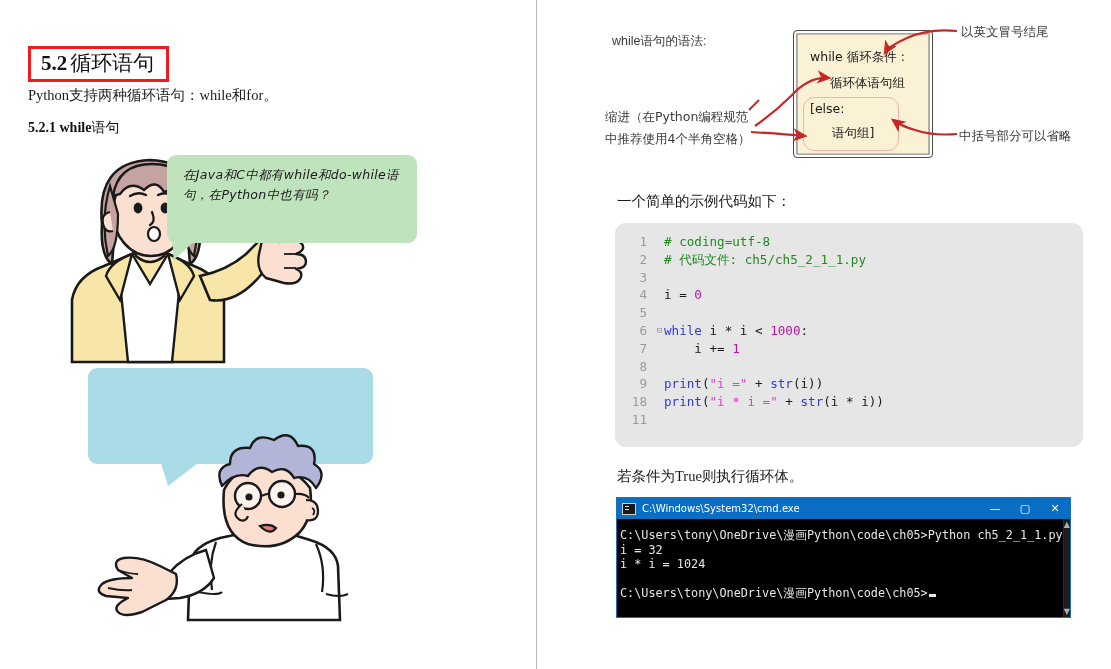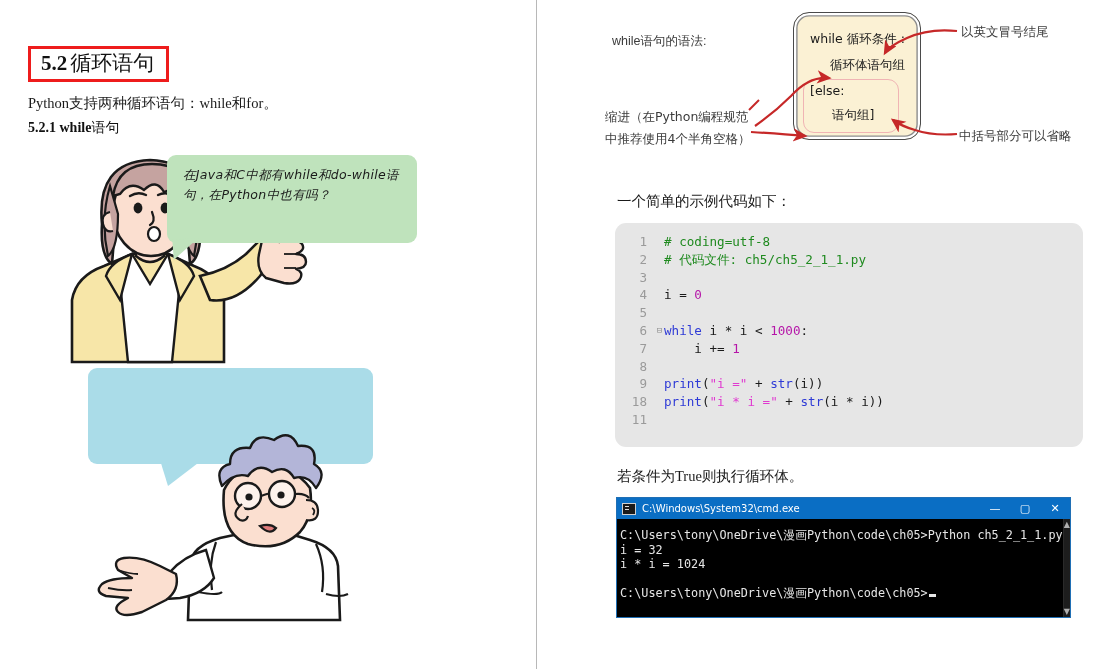--- a/index.html
+++ b/index.html
@@ -38,21 +38,21 @@
     font-family:"Liberation Serif", serif;
     font-size:21px; color:#111; margin-left:3px;
   }
 
   .body-para {
     position:absolute;
     font-family:"Liberation Serif", serif;
     font-size:14.5px; color:#1a1a1a; line-height:1.5;
     white-space:nowrap;
   }
-  #para-intro { left:28px; top:85px;margin-top:8px; }
+  #para-intro { left:28px; top:85px; }
   #sub-heading {
     position:absolute; left:28px; top:119px;
     font-family:"Liberation Serif", serif;
     font-size:14px; color:#111; white-space:nowrap;
   }
   #sub-heading b { font-weight:bold; }
 
   
   #comic1 {
     position:absolute; left:60px; top:150px; width:330px; height:212px;
@@ -119,24 +119,24 @@
     font-size:12.5px; color:#3b3b3b; white-space:nowrap;
   }
   #ann-bracket {
     left:422px; top:128px;
     font-family:"DejaVu Sans", sans-serif;
     font-size:12.5px; color:#3b3b3b; white-space:nowrap;
   }
 
   
   #syntax-card {
-    left:256px; top:12px; width:128px; height:128px;
+    left:256px; top:30px; width:140px; height:128px;
     background:#fbf1d4;
     border:1.6px solid #4a4a4a;
-    border-radius:16px;
+    border-radius:4px;
     box-shadow:0 0 0 2.2px #ffffff inset, 0 0 0 3.6px #8d8d8d inset;
   }
   #syntax-card .line {
     font-family:"DejaVu Sans", sans-serif;
     font-size:12.5px; color:#1a1a1a; white-space:nowrap;
     position:absolute;
   }
   #sx-l1 { left:16px; top:18px; }
   #sx-l2 { left:36px; top:44px; }
   #else-box {

